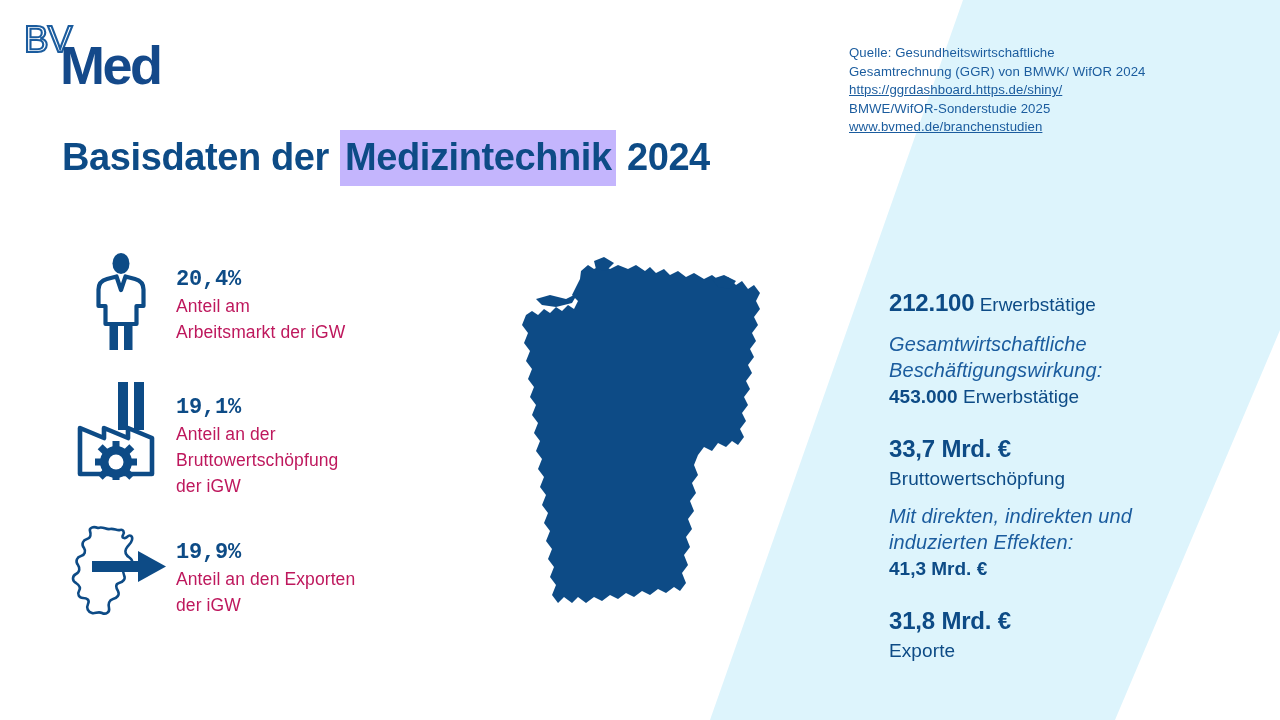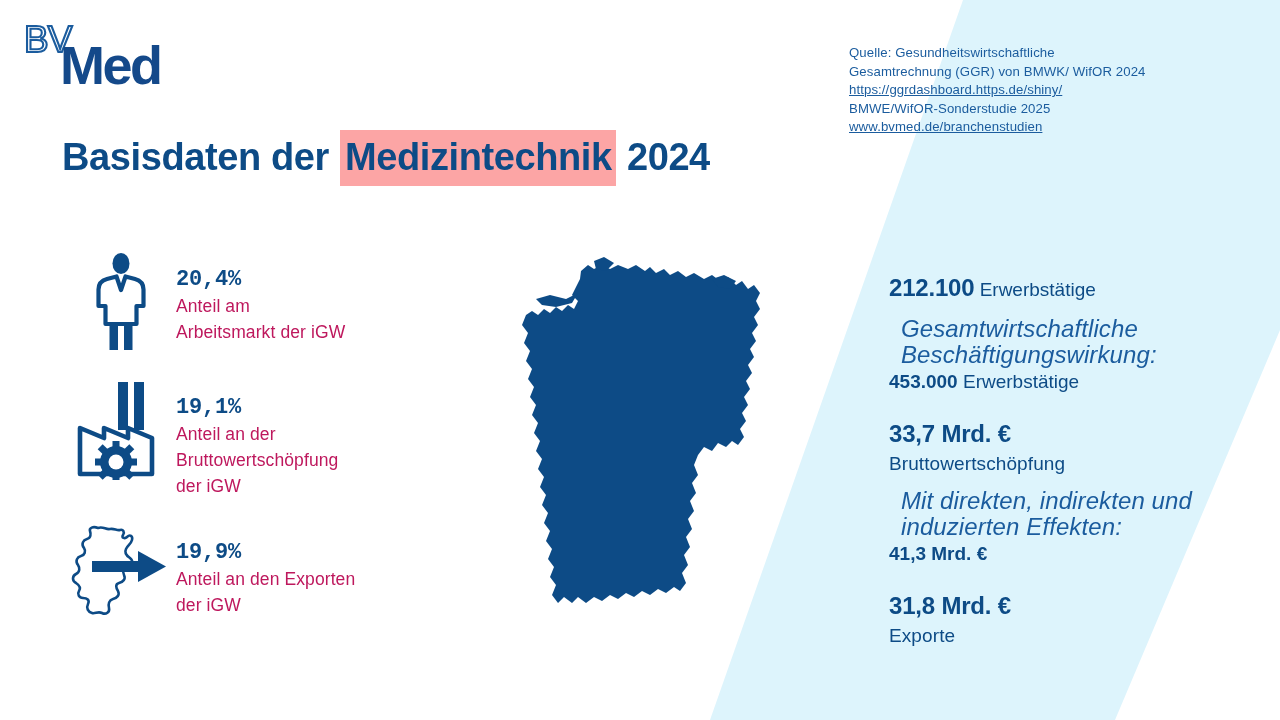--- a/index.html
+++ b/index.html
@@ -61,21 +61,21 @@
     top: 134px;
     z-index: 6;
     font-size: 38px;
     font-weight: bold;
     line-height: 46px;
     letter-spacing: -0.4px;
     color: #0d4b86;
     white-space: nowrap;
   }
   #title .hl {
-    background: #fca5a5;
+    background: #c4b5fd;
     padding: 6px 4px 8px 5px;
     margin: 0 1px;
   }
 
   
   #left-col {
     position: absolute;
     left: 66px;
     top: 252px;
     width: 400px;
@@ -117,21 +117,21 @@
     top: 255px;
     width: 272px;
     height: 392px;
     z-index: 4;
   }
 
   
   #right-col {
     position: absolute;
     left: 889px;
-    top: 272px;
+    top: 287px;
     width: 310px;
     z-index: 6;
   }
   .rblock { margin-bottom: 22px; }
   .rblock:last-child { margin-bottom: 8px; }
   .rbig {
     font-size: 24px;
     font-weight: bold;
     line-height: 32px;
     color: #0d4b86;
@@ -143,26 +143,25 @@
     color: #0d4b86;
     letter-spacing: 0;
   }
   .rsub {
     font-size: 19px;
     line-height: 28px;
     color: #0d4b86;
     letter-spacing: .1px;
   }
   .rital {
-    font-size: 24px;
+    font-size: 20px;
     font-style: italic;
     line-height: 26px;
     color: #1b5c9e;
     letter-spacing: .1px;
-    margin-left: 12px;
   }
   .rital-strong {
     font-size: 19px;
     font-style: normal;
     font-weight: bold;
     line-height: 28px;
     color: #0d4b86;
   }
   .rital-strong .rbig-unit {
     font-weight: normal;

